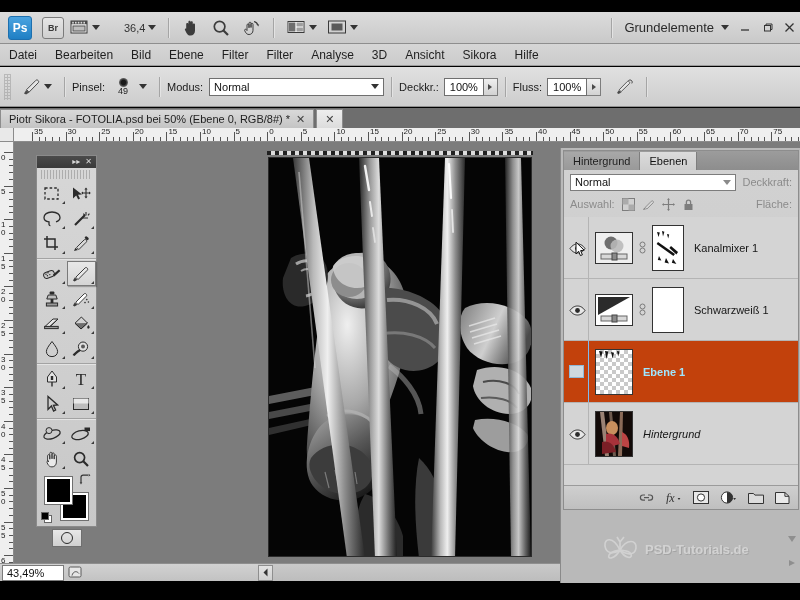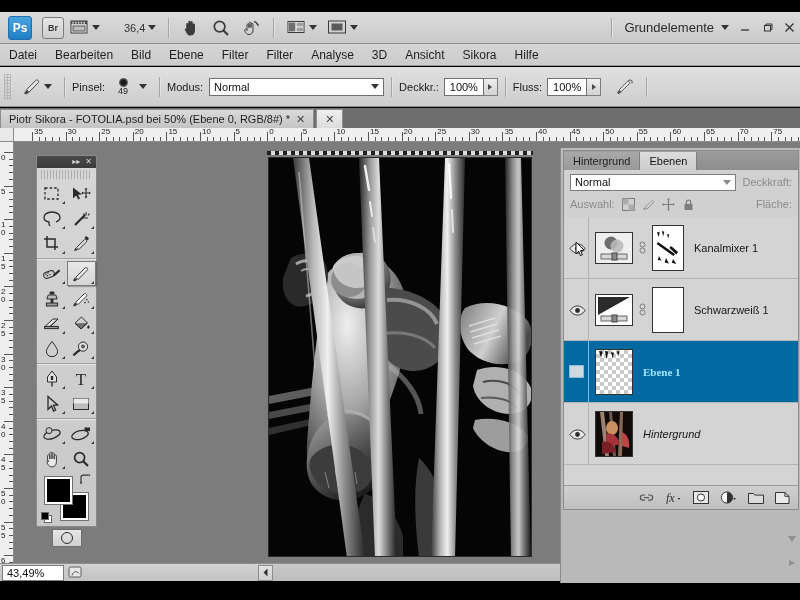--- a/index.html
+++ b/index.html
@@ -145,21 +145,21 @@
   .ptab.active{background:linear-gradient(#dcdcdc,#cdcdcd);color:#111;}
   .blendrow{height:24px;display:flex;align-items:center;padding:3px 6px;gap:6px;}
   .blendsel{flex:1;height:17px;border:1px solid #7c7c7c;background:#fff;display:flex;align-items:center;
     justify-content:space-between;padding:0 4px;font-size:11px;color:#111;}
   .opac{font-size:11px;color:#8b8b8b;white-space:nowrap;}
   .lockrow{height:20px;display:flex;align-items:center;padding:0 6px;gap:7px;font-size:11px;color:#8b8b8b;}
   .lockicon{width:13px;height:13px;display:inline-block;position:relative;opacity:.55;}
 
   .layerlist{position:absolute;left:0;top:66px;right:0;bottom:24px;background:#d4d4d4;overflow:hidden;}
   .layerrow{height:62px;display:flex;align-items:center;border-bottom:1px solid #b4b4b4;position:relative;}
-  .layerrow.sel{background:#0369a1;font-family:Liberation Serif, serif;}
+  .layerrow.sel{background:#c2410c;}
   .eyecell{width:25px;height:100%;display:flex;align-items:center;justify-content:center;border-right:1px solid #b4b4b4;}
   .eye{width:15px;height:10px;position:relative;}
   .thumbwrap{display:flex;align-items:center;gap:5px;padding-left:6px;}
   .thumb{width:36px;height:42px;border:1px solid #333;background:#fff;position:relative;overflow:hidden;}
   .adjthumb{width:38px;height:32px;border:1px solid #333;background:#e9e9e9;position:relative;}
   .linkicon{width:9px;height:14px;opacity:.7;}
   .maskthumb{width:32px;height:46px;border:1px solid #333;background:#fff;position:relative;overflow:hidden;}
   .lname{font-size:11px;color:#161616;padding-left:10px;}
   .layerrow.sel .lname{color:#9fe6ff;font-weight:bold;}
   .lname.italic{font-style:italic;}
@@ -1178,20 +1178,34 @@
       </div>
     </div>
 
     <div class="dockscroll">
       <svg width="12" height="60" viewBox="0 0 12 60">
         <path d="M2 22 L10 22 L6 28 Z" fill="#8f8f8f"></path>
         <path d="M3 46 L9 49 L3 52 Z" fill="#8f8f8f"></path>
       </svg>
     </div>
 
+    <div class="watermark" style="left:40px;top:380px;">
+      <span>
+        <svg width="40" height="34" viewBox="0 0 40 34">
+          <g fill="none" stroke="#f0f0f0" stroke-width="1.6">
+            <path d="M19 18 C12 4 3 6 4 14 C5 22 13 22 19 18 Z"></path>
+            <path d="M19 18 C26 6 36 8 35 16 C34 24 25 23 19 18 Z"></path>
+            <path d="M19 18 C14 27 6 28 8 23 C10 19 16 19 19 18 Z"></path>
+            <path d="M19 18 C24 27 32 27 30 22 C28 18 22 19 19 18 Z"></path>
+            <path d="M19 17 L19 10 M19 10 L16 5 M19 10 L23 5"></path>
+          </g>
+        </svg>
+      </span>
+      <span class="wm-text">PSD-Tutorials.de</span>
+    </div>
   </div>
 
   <div class="statusbar">
     <div class="zoomfield">
       <span>43,49%</span>
     </div>
     <div class="sb-btn">
       <svg width="15" height="13" viewBox="0 0 15 13">
         <rect x="1" y="1" width="12" height="10" rx="1.4" fill="#e6e6e6" stroke="#5a5a5a"></rect>
         <path d="M4 9.6 C5 5 9 4.6 11 7.6" fill="none" stroke="#5a5a5a"></path>

